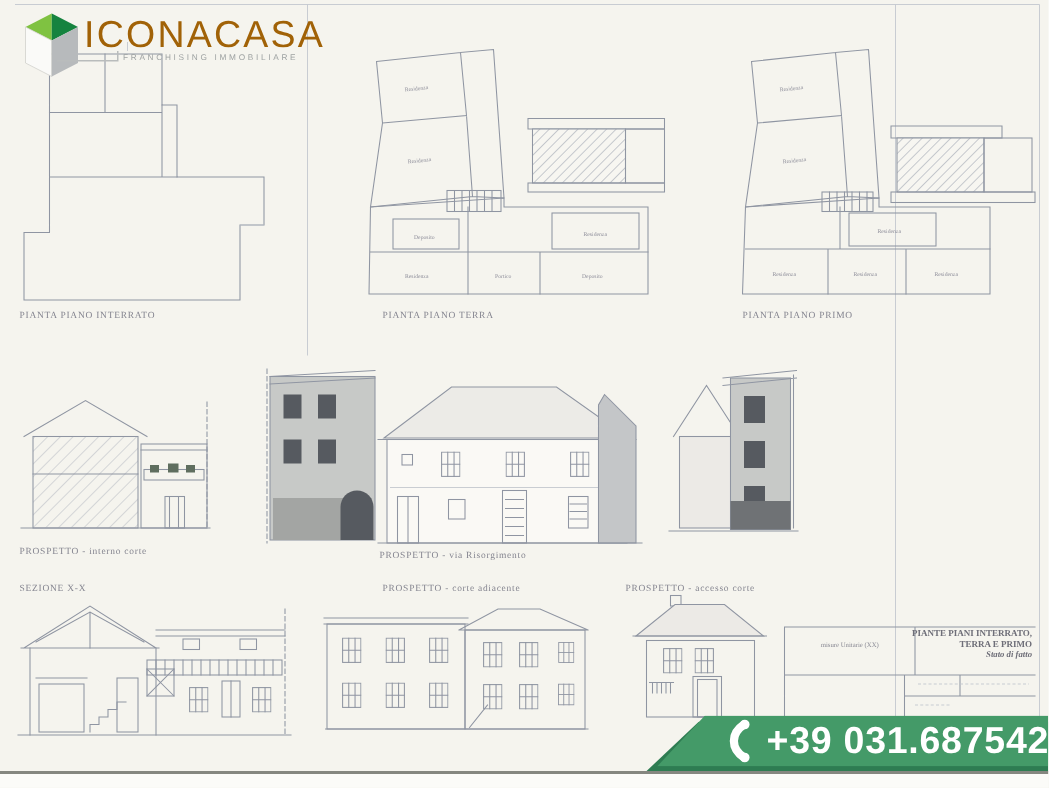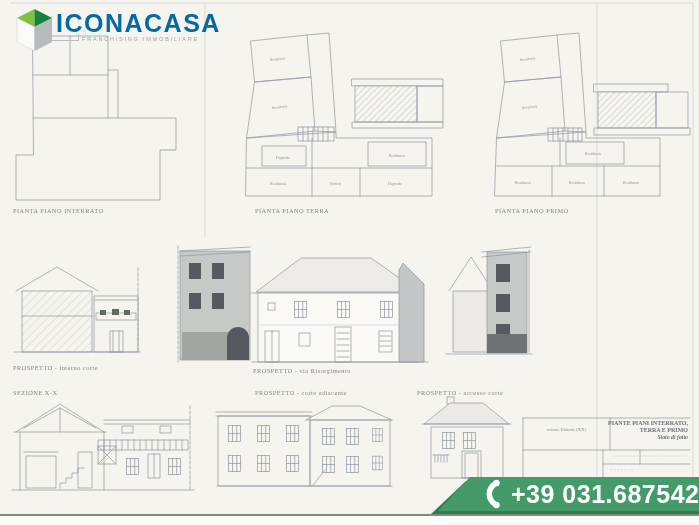--- a/index.html
+++ b/index.html
@@ -24,22 +24,22 @@
   .g-pale{fill:#eceae6;stroke:#8f95a2;stroke-width:0.7;}
   .plant{fill:#5f6e5f;stroke:none;}
   .roomlbl{font-family:"Liberation Serif",serif;font-size:3.8px;fill:#8e8e9a;stroke:none;}
 
   
   .lbl{position:absolute;font-family:"Liberation Serif",serif;font-size:6.3px;
        letter-spacing:0.5px;color:#84848f;white-space:nowrap;}
 
   
   .logo-cube{position:absolute;left:16px;top:8px;}
-  .logo-brand{position:absolute;left:56px;top:9px;font-size:25px;font-weight:bold;
-              color:#0369a1;letter-spacing:1.5px;white-space:nowrap;}
+  .logo-brand{position:absolute;left:56px;top:9px;font-size:25px;font-weight:normal;
+              color:#a16207;letter-spacing:1.5px;white-space:nowrap;}
   .logo-rule{position:absolute;left:38px;top:40px;width:40px;height:1px;background:#b9bcbc;}
   .logo-tick{position:absolute;left:78px;top:34px;width:1px;height:7px;background:#b9bcbc;}
   .logo-tagline{position:absolute;left:82px;top:36px;font-size:5.5px;letter-spacing:1.8px;
                 color:#9fa3a3;white-space:nowrap;}
 
   
   .tb-note{position:absolute;left:525px;top:427px;width:83px;text-align:center;
            font-family:"Liberation Serif",serif;font-size:4.5px;color:#8b8b95;white-space:nowrap;}
   .tb-title{position:absolute;left:606px;top:420px;width:82px;text-align:right;
             font-family:"Liberation Serif",serif;font-size:6px;font-weight:bold;

